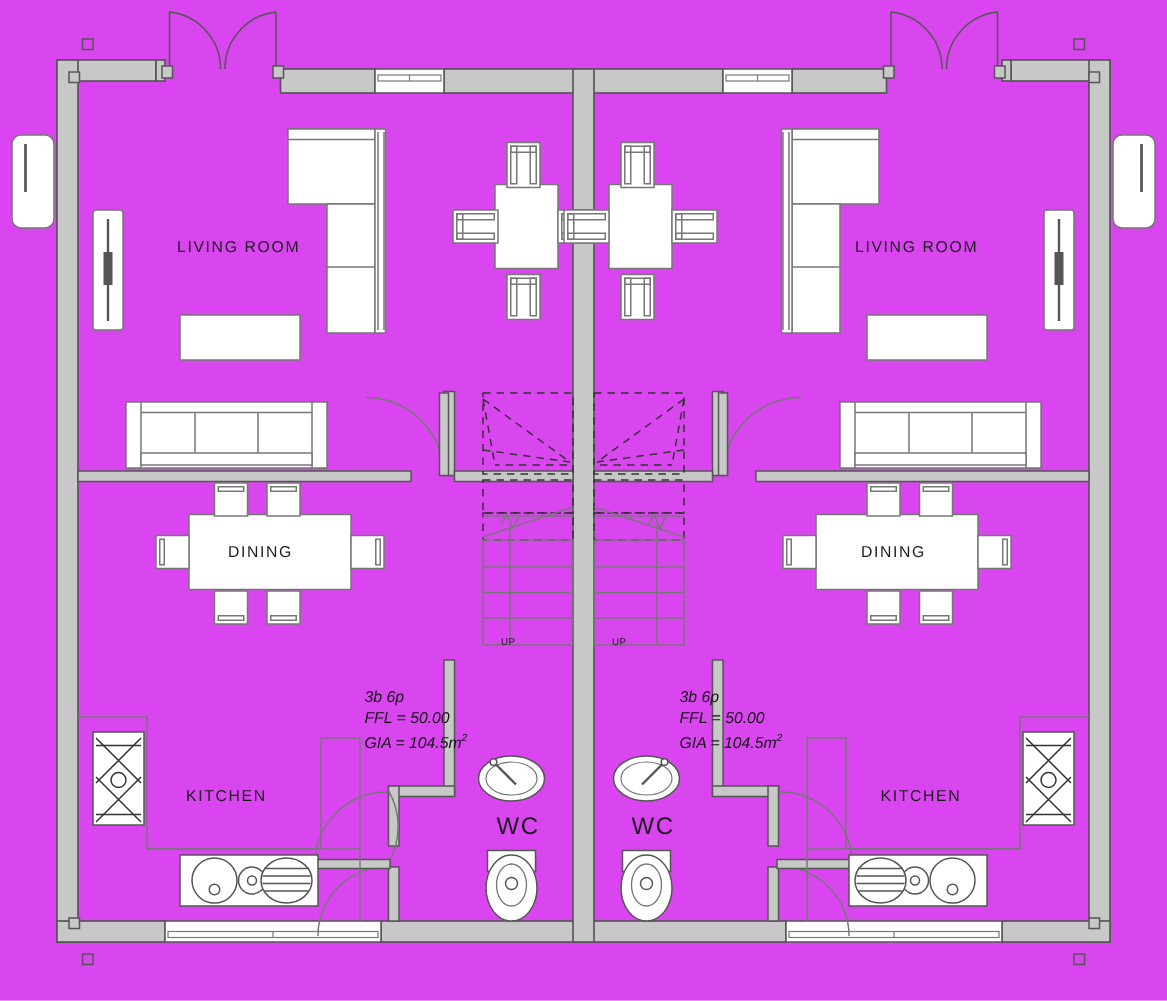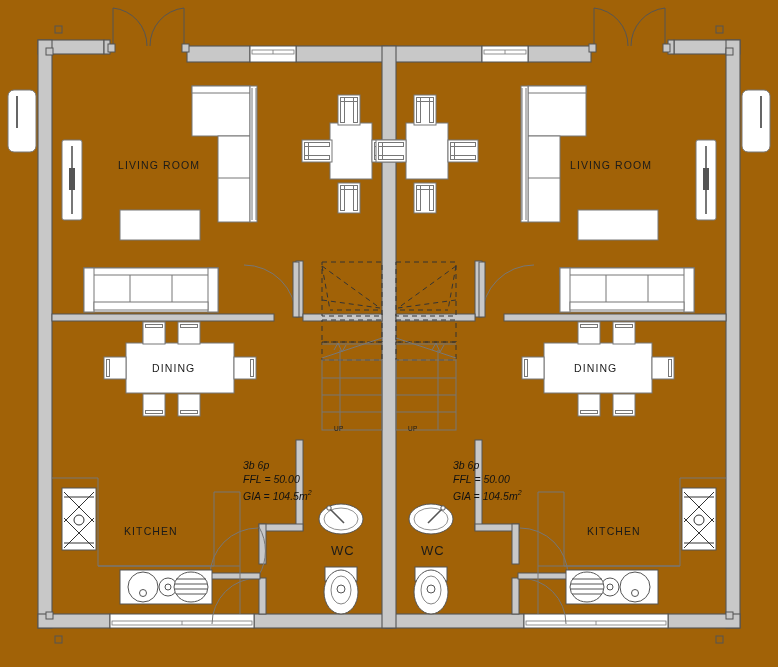--- a/index.html
+++ b/index.html
@@ -1,23 +1,23 @@
 <!DOCTYPE html>
 <html><head>
 <meta charset="utf-8">
 <style>
   html,body{margin:0;padding:0;background:#ffffff;}
   body{width:778px;height:667px;overflow:hidden;
        font-family:"Liberation Sans","DejaVu Sans",sans-serif;}
-  #plan{position:relative;width:778px;height:667px;background:#a16207;}
+  #plan{position:relative;width:778px;height:667px;background:#d946ef;}
   svg{display:block;}
   .lbl{position:absolute;font-size:11px;letter-spacing:0.6px;color:#1a1a1a;
        white-space:nowrap;font-family:"Liberation Sans","DejaVu Sans",sans-serif;}
   .lbl.room{font-size:10.5px;letter-spacing:1.1px;}
-  .lbl.wc{font-size:13px;letter-spacing:1px;}
+  .lbl.wc{font-size:16px;letter-spacing:1px;}
   .lbl.up{font-size:6.5px;letter-spacing:0.3px;}
   .note{position:absolute;font-size:10.5px;line-height:13.5px;color:#111;
         white-space:nowrap;font-family:"Liberation Sans","DejaVu Sans",sans-serif;}
   .note div{height:13.5px;font-style:italic;}
   sup{font-size:7px;vertical-align:super;}
 </style>
 </head>
 <body>
 
 <div id="plan">

